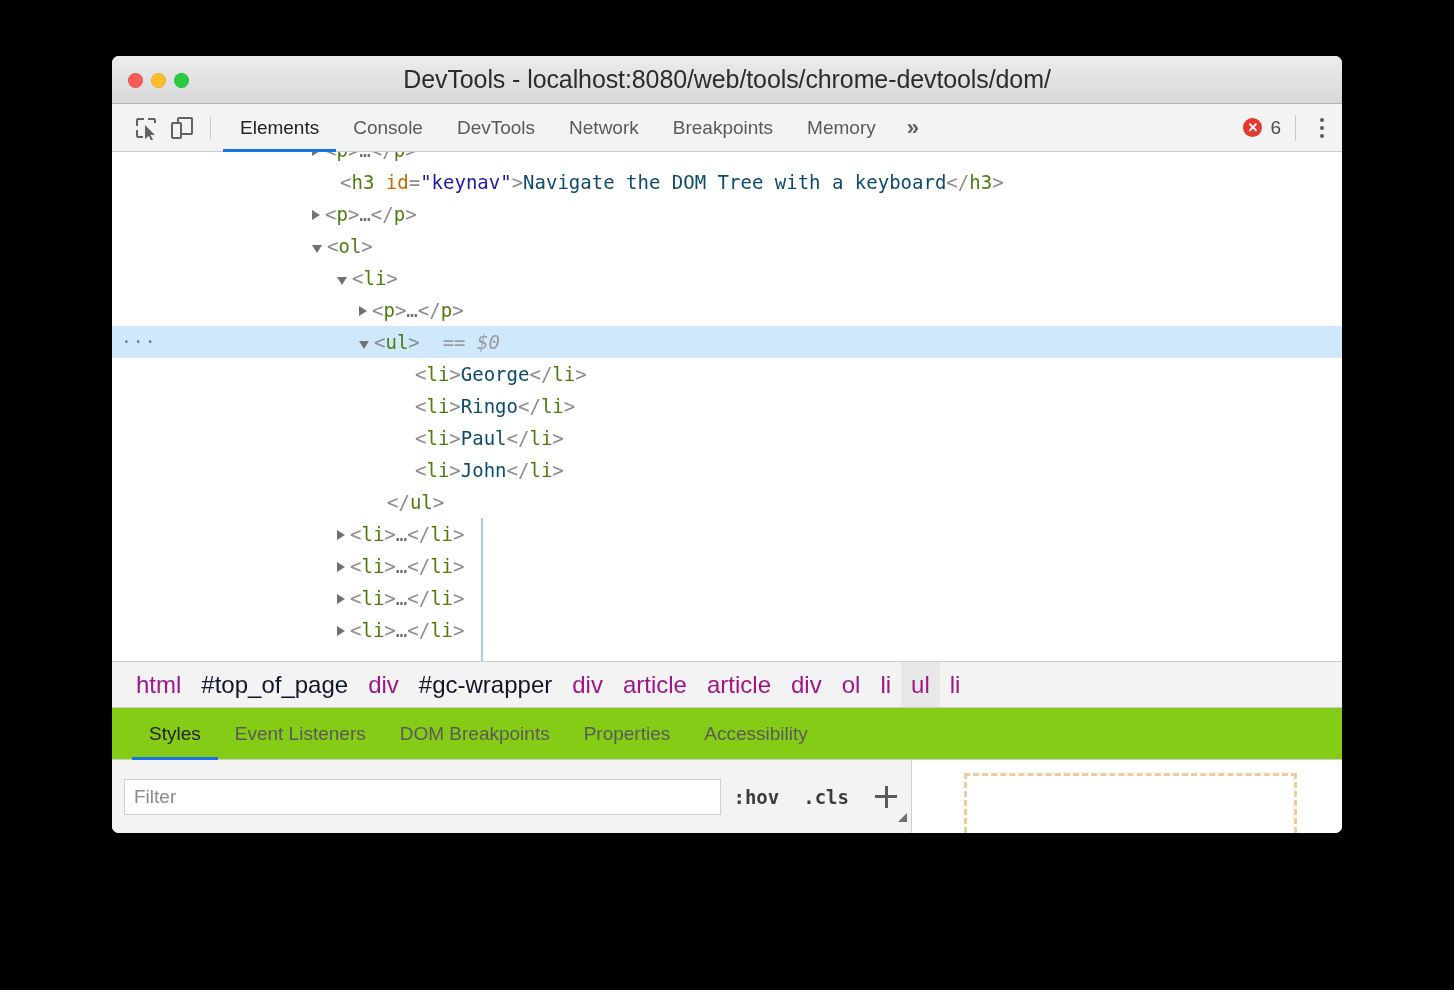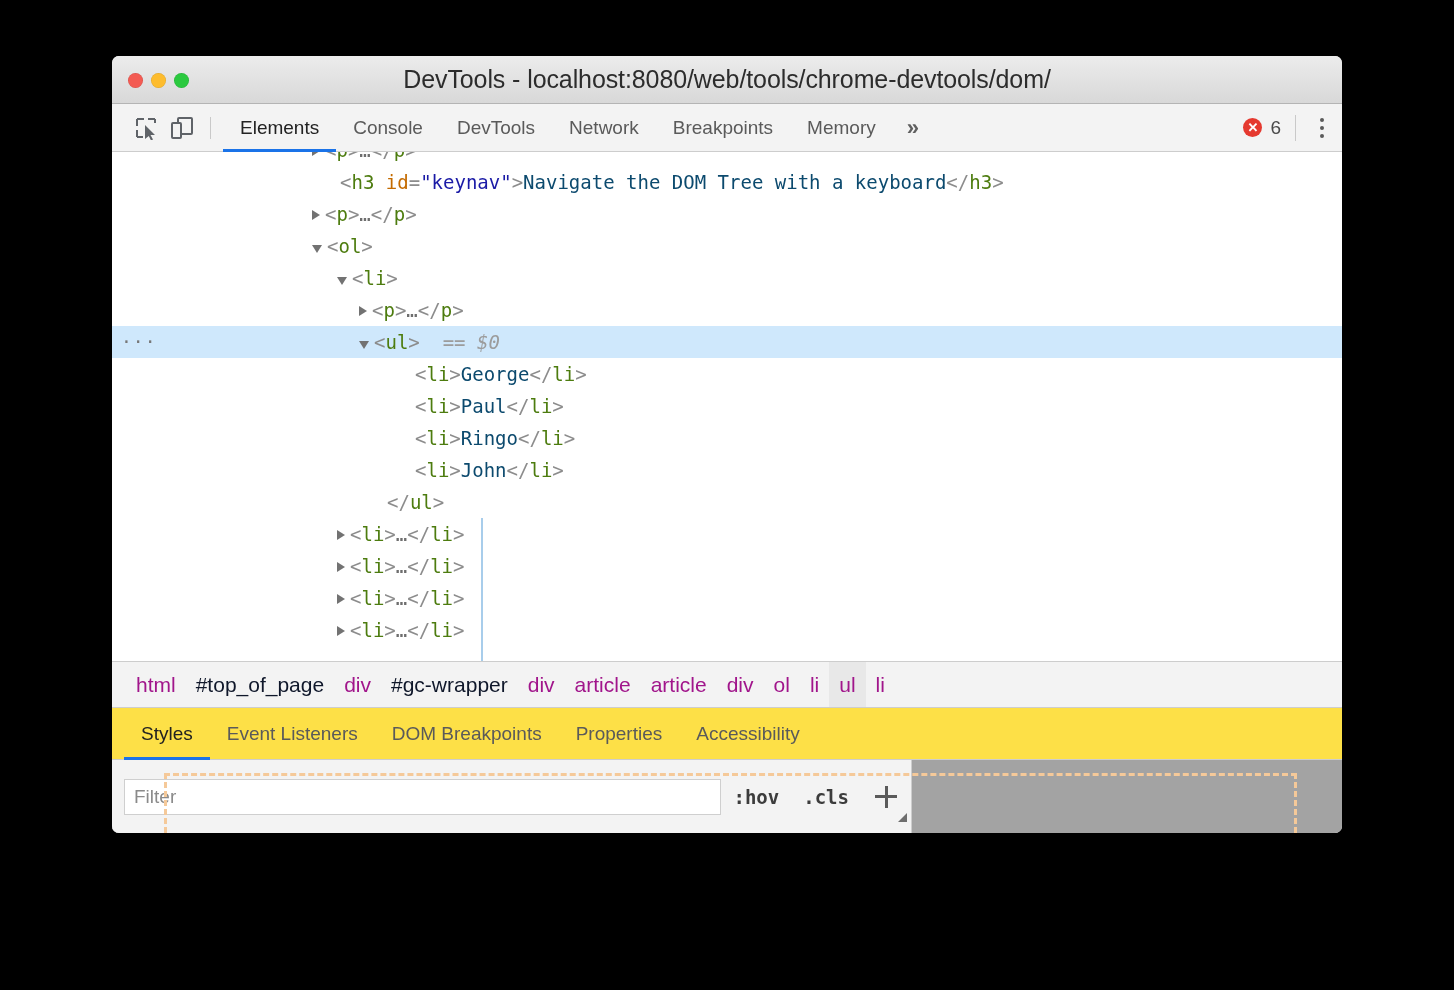--- a/index.html
+++ b/index.html
@@ -149,58 +149,57 @@
   }
 
   
   #breadcrumb {
     height: 46px;
     background: #f3f3f3;
     border-bottom: 1px solid #cdcdcd;
     display: flex; align-items: center;
     padding-left: 14px;
     font-family: "Liberation Sans", sans-serif;
-    font-size: 21px;
+    font-size: 24px;
     overflow: hidden;
   }
   .crumb {
     padding: 0 10px; height: 100%;
     display: flex; align-items: center;
     color: #a1158b; white-space: nowrap;
   }
   .crumb.id-crumb { color: #0f172a; }
   .crumb.selected { background: #e8e8e8; }
 
   
   #sidebar-tabs {
     height: 52px;
-    background: #fde047;
+    background: #84cc16;
     border-bottom: 1px solid #cdcdcd;
     display: flex; align-items: center;
-    padding-left: 12px;
+    padding-left: 20px;
     font-size: 19px;
   }
   .stab {
     position: relative; height: 100%;
     display: flex; align-items: center;
     padding: 0 17px; color: #5a5a5a; white-space: nowrap;
   }
   .stab.active { color: #222; }
   .stab.active::after {
     content: ""; position: absolute; left: 0; right: 0; bottom: -1px;
     height: 3px; background: #1a73e8;
   }
 
   
   #styles-pane {
     position: relative;
     height: 73px;
     display: flex;
     background: #a3a3a3;
-    flex-direction: column;
   }
   #filter-bar {
     width: 800px;
     display: flex; align-items: center;
     background: #f3f3f3;
     border-right: 1px solid #cdcdcd;
     padding: 0 0 0 12px;
     height: 100%;
   }
   #filter-input {
@@ -308,22 +307,22 @@
   <div id="tree-panel">
     <div id="tree-scroll">
         <div class="row" id="row-p-top"><span class="indent" style="width: 200px;"></span><span class="arrow closed"></span><span class="pun">&lt;</span><span class="tag">p</span><span class="pun">&gt;</span><span class="ell">…</span><span class="pun">&lt;/</span><span class="tag">p</span><span class="pun">&gt;</span></div>
         <div class="row" id="row-h3-keynav"><span class="indent" style="width: 215px;"></span><span class="arrow spacer"></span><span class="pun">&lt;</span><span class="tag">h3</span><span class="txt"> </span><span class="attr">id</span><span class="pun">=</span><span class="val">"keynav"</span><span class="pun">&gt;</span><span class="txt">Navigate the DOM Tree with a keyboard</span><span class="pun">&lt;/</span><span class="tag">h3</span><span class="pun">&gt;</span></div>
         <div class="row" id="row-p-second"><span class="indent" style="width: 200px;"></span><span class="arrow closed"></span><span class="pun">&lt;</span><span class="tag">p</span><span class="pun">&gt;</span><span class="ell">…</span><span class="pun">&lt;/</span><span class="tag">p</span><span class="pun">&gt;</span></div>
         <div class="row" id="row-ol-open"><span class="indent" style="width: 200px;"></span><span class="arrow open"></span><span class="pun">&lt;</span><span class="tag">ol</span><span class="pun">&gt;</span></div>
         <div class="row" id="row-li-open"><span class="indent" style="width: 225px;"></span><span class="arrow open"></span><span class="pun">&lt;</span><span class="tag">li</span><span class="pun">&gt;</span></div>
         <div class="row" id="row-p-inner"><span class="indent" style="width: 247px;"></span><span class="arrow closed"></span><span class="pun">&lt;</span><span class="tag">p</span><span class="pun">&gt;</span><span class="ell">…</span><span class="pun">&lt;/</span><span class="tag">p</span><span class="pun">&gt;</span></div>
         <div class="row selected" id="row-ul-selected"><span class="gutter-dots">···</span><span class="indent" style="width: 247px;"></span><span class="arrow open"></span><span class="pun">&lt;</span><span class="tag">ul</span><span class="pun">&gt;</span><span class="eq">  == </span><span class="dollar">$0</span></div>
         <div class="row" id="row-li-george"><span class="indent" style="width: 290px;"></span><span class="arrow spacer"></span><span class="pun">&lt;</span><span class="tag">li</span><span class="pun">&gt;</span><span class="txt">George</span><span class="pun">&lt;/</span><span class="tag">li</span><span class="pun">&gt;</span></div>
+        <div class="row" id="row-li-ringo"><span class="indent" style="width: 290px;"></span><span class="arrow spacer"></span><span class="pun">&lt;</span><span class="tag">li</span><span class="pun">&gt;</span><span class="txt">Ringo</span><span class="pun">&lt;/</span><span class="tag">li</span><span class="pun">&gt;</span></div>
         <div class="row" id="row-li-paul"><span class="indent" style="width: 290px;"></span><span class="arrow spacer"></span><span class="pun">&lt;</span><span class="tag">li</span><span class="pun">&gt;</span><span class="txt">Paul</span><span class="pun">&lt;/</span><span class="tag">li</span><span class="pun">&gt;</span></div>
-        <div class="row" id="row-li-ringo"><span class="indent" style="width: 290px;"></span><span class="arrow spacer"></span><span class="pun">&lt;</span><span class="tag">li</span><span class="pun">&gt;</span><span class="txt">Ringo</span><span class="pun">&lt;/</span><span class="tag">li</span><span class="pun">&gt;</span></div>
         <div class="row" id="row-li-john"><span class="indent" style="width: 290px;"></span><span class="arrow spacer"></span><span class="pun">&lt;</span><span class="tag">li</span><span class="pun">&gt;</span><span class="txt">John</span><span class="pun">&lt;/</span><span class="tag">li</span><span class="pun">&gt;</span></div>
         <div class="row" id="row-ul-close"><span class="indent" style="width: 262px;"></span><span class="arrow spacer"></span><span class="pun">&lt;/</span><span class="tag">ul</span><span class="pun">&gt;</span></div>
         <div class="row" id="row-li-collapsed-1"><span class="indent" style="width: 225px;"></span><span class="arrow closed"></span><span class="pun">&lt;</span><span class="tag">li</span><span class="pun">&gt;</span><span class="ell">…</span><span class="pun">&lt;/</span><span class="tag">li</span><span class="pun">&gt;</span></div>
         <div class="row" id="row-li-collapsed-2"><span class="indent" style="width: 225px;"></span><span class="arrow closed"></span><span class="pun">&lt;</span><span class="tag">li</span><span class="pun">&gt;</span><span class="ell">…</span><span class="pun">&lt;/</span><span class="tag">li</span><span class="pun">&gt;</span></div>
         <div class="row" id="row-li-collapsed-3"><span class="indent" style="width: 225px;"></span><span class="arrow closed"></span><span class="pun">&lt;</span><span class="tag">li</span><span class="pun">&gt;</span><span class="ell">…</span><span class="pun">&lt;/</span><span class="tag">li</span><span class="pun">&gt;</span></div>
         <div class="row" id="row-li-collapsed-4"><span class="indent" style="width: 225px;"></span><span class="arrow closed"></span><span class="pun">&lt;</span><span class="tag">li</span><span class="pun">&gt;</span><span class="ell">…</span><span class="pun">&lt;/</span><span class="tag">li</span><span class="pun">&gt;</span></div>
       </div>
     <div id="guide-line"></div>
   </div>
 

